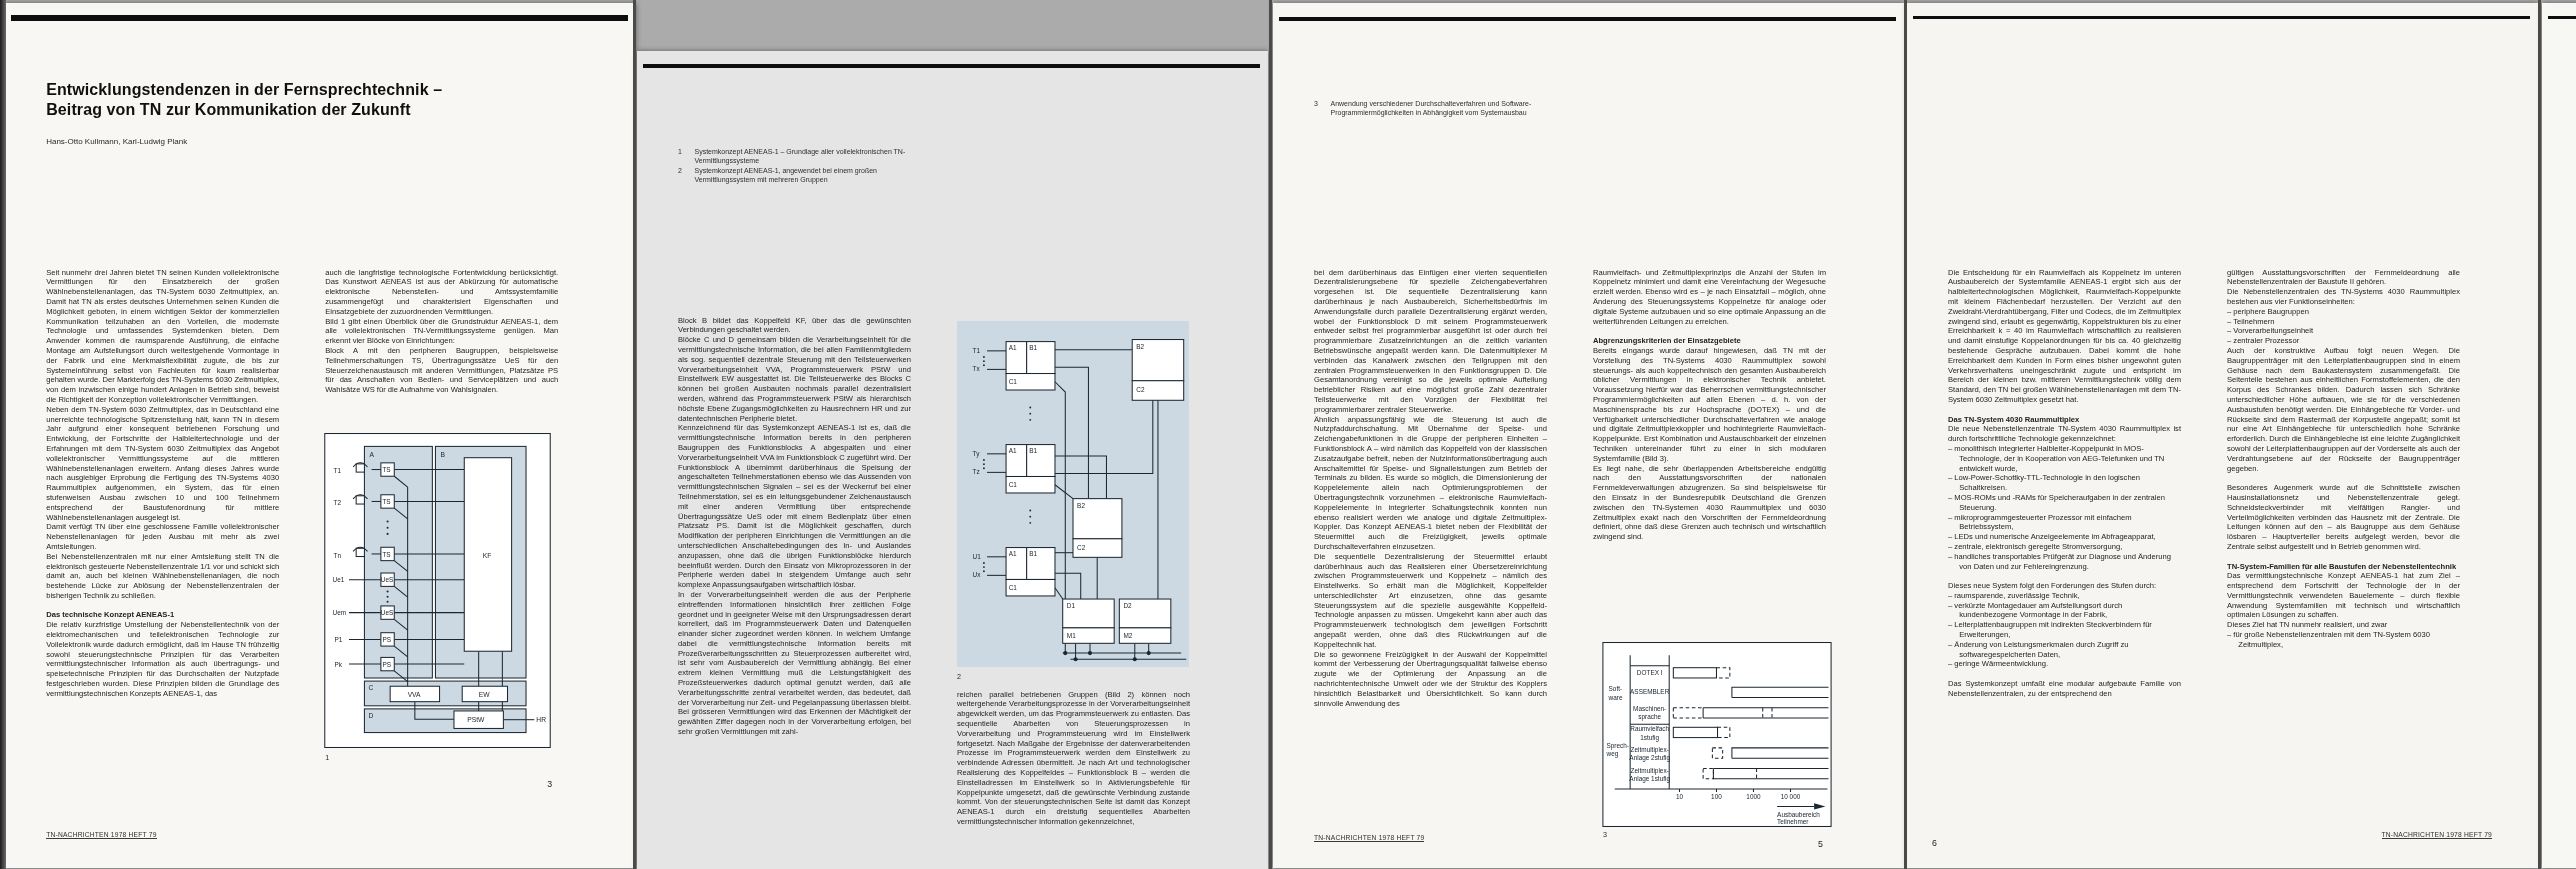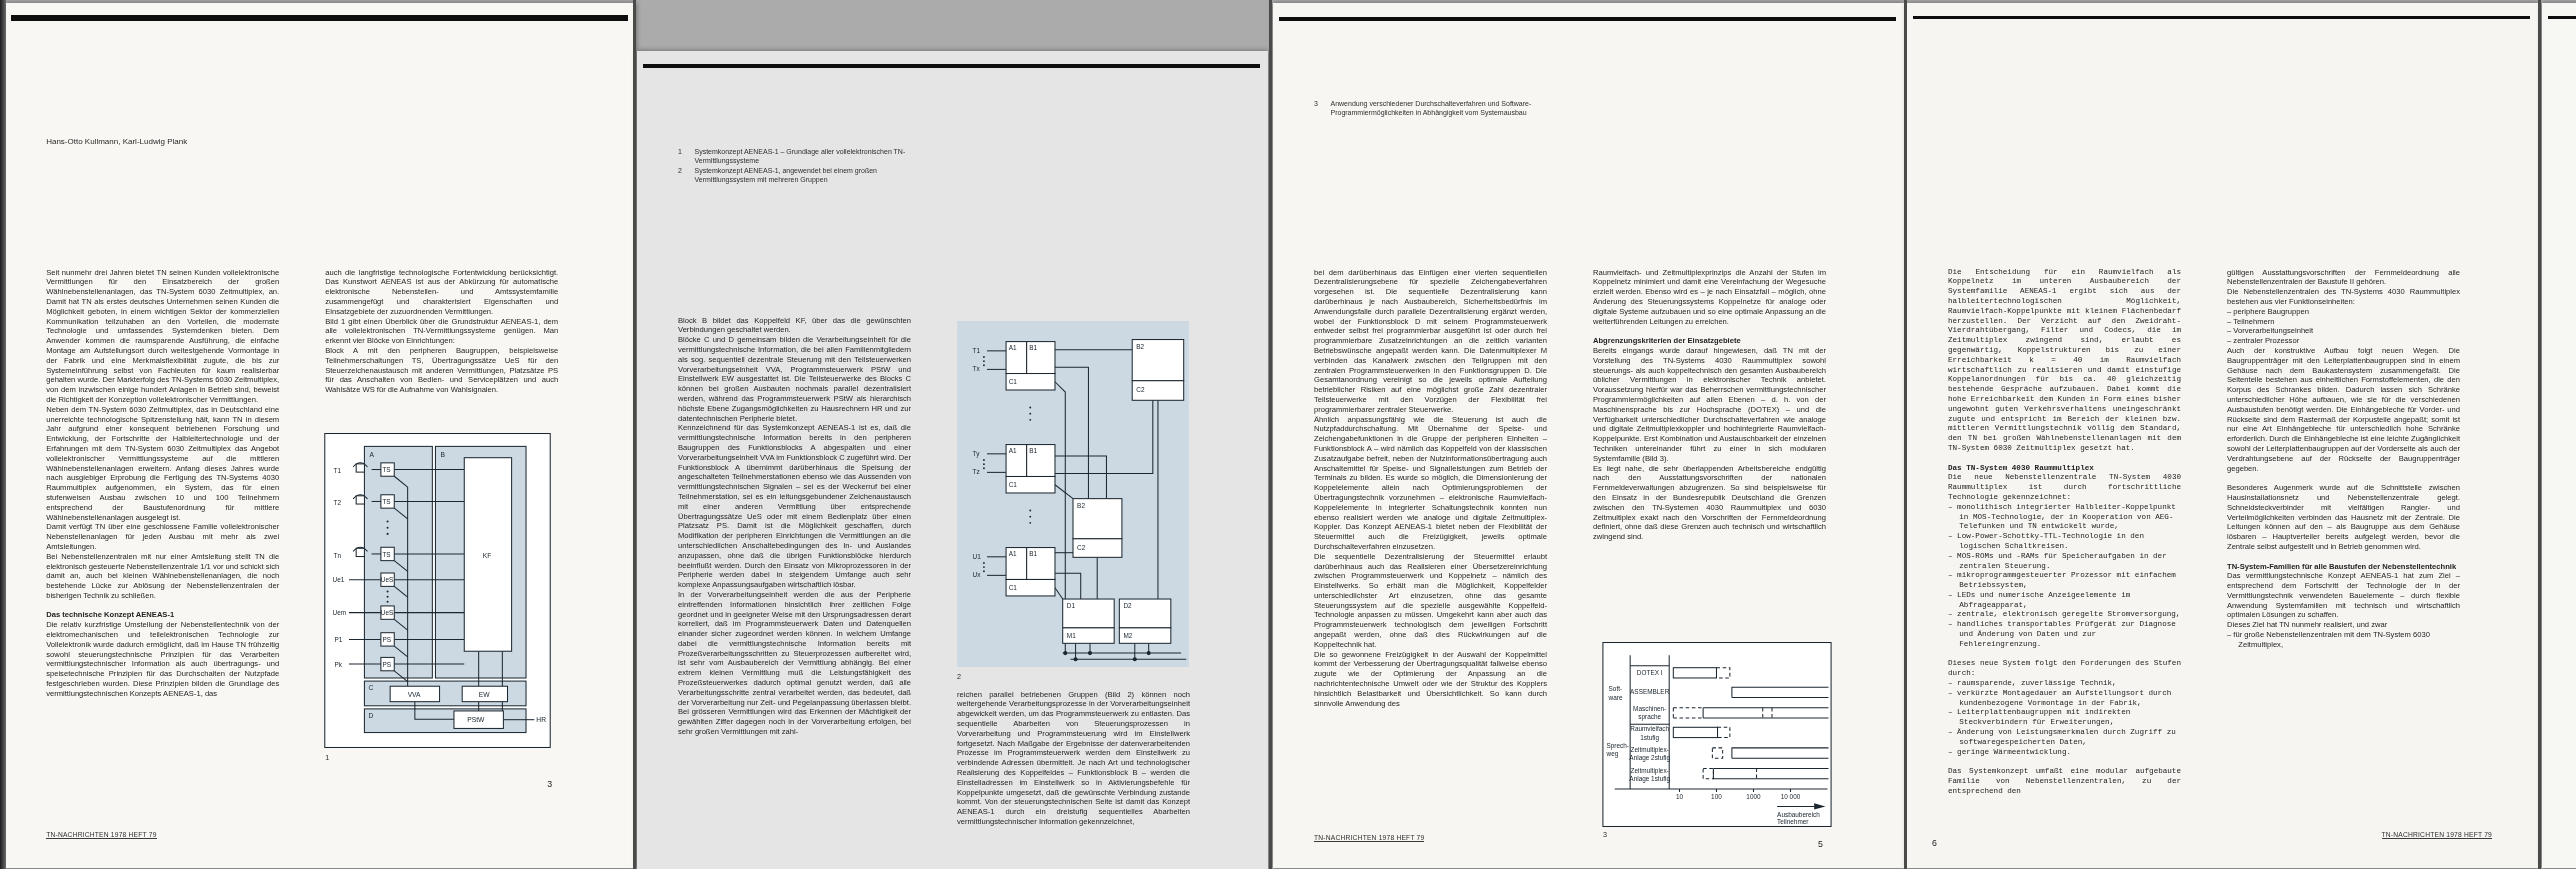--- a/index.html
+++ b/index.html
@@ -39,20 +39,22 @@
   .lnd{stroke:#1b2730;stroke-width:2;fill:none;stroke-dasharray:7,5;}
   .dot{fill:#1b2730;}
 </style>
 </head>
 <body>
 
 <div id="stage">
 
   <div class="page" style="left:5.2px;">
     <div class="toprule" style="top:12.4px;height:6.2px;"></div>
+    <div class="title">Entwicklungstendenzen in der Fernsprechtechnik –
+Beitrag von TN zur Kommunikation der Zukunft</div>
     <div class="authors">Hans-Otto Kullmann, Karl-Ludwig Plank</div>
 
     <div class="col" style="left:41px;top:265px;">
       <p>Seit nunmehr drei Jahren bietet TN seinen Kunden vollelektronische Vermittlungen für den Einsatzbereich der großen Wählnebenstellenanlagen, das TN-System 6030 Zeitmultiplex, an. Damit hat TN als erstes deutsches Unternehmen seinen Kunden die Möglichkeit geboten, in einem wichtigen Sektor der kommerziellen Kommunikation teilzuhaben an den Vorteilen, die modernste Technologie und umfassendes Systemdenken bieten. Dem Anwender kommen die raumsparende Ausführung, die einfache Montage am Aufstellungsort durch weitestgehende Vormontage in der Fabrik und eine Merkmalsflexibilität zugute, die bis zur Systemeinführung selbst von Fachleuten für kaum realisierbar gehalten wurde. Der Markterfolg des TN-Systems 6030 Zeitmultiplex, von dem inzwischen einige hundert Anlagen in Betrieb sind, beweist die Richtigkeit der Konzeption vollelektronischer Vermittlungen.</p>
       <p>Neben dem TN-System 6030 Zeitmultiplex, das in Deutschland eine unerreichte technologische Spitzenstellung hält, kann TN in diesem Jahr aufgrund einer konsequent betriebenen Forschung und Entwicklung, der Fortschritte der Halbleitertechnologie und der Erfahrungen mit dem TN-System 6030 Zeitmultiplex das Angebot vollelektronischer Vermittlungssysteme auf die mittleren Wählnebenstellenanlagen erweitern. Anfang dieses Jahres wurde nach ausgiebiger Erprobung die Fertigung des TN-Systems 4030 Raummultiplex aufgenommen, ein System, das für einen stufenweisen Ausbau zwischen 10 und 100 Teilnehmern entsprechend der Baustufenordnung für mittlere Wählnebenstellenanlagen ausgelegt ist.</p>
       <p>Damit verfügt TN über eine geschlossene Familie vollelektronischer Nebenstellenanlagen für jeden Ausbau mit mehr als zwei Amtsleitungen.</p>
       <p>Bei Nebenstellenzentralen mit nur einer Amtsleitung stellt TN die elektronisch gesteuerte Nebenstellenzentrale 1/1 vor und schickt sich damit an, auch bei kleinen Wählnebenstellenanlagen, die noch bestehende Lücke zur Ablösung der Nebenstellenzentralen der bisherigen Technik zu schließen.</p>
       <p class="h mt">Das technische Konzept AENEAS-1</p>
       <p>Die relativ kurzfristige Umstellung der Nebenstellentechnik von der elektromechanischen und teilelektronischen Technologie zur Vollelektronik wurde dadurch ermöglicht, daß im Hause TN frühzeitig sowohl steuerungstechnische Prinzipien für das Verarbeiten vermittlungstechnischer Information als auch übertragungs- und speisetechnische Prinzipien für das Durchschalten der Nutzpfade festgeschrieben wurden. Diese Prinzipien bilden die Grundlage des vermittlungstechnischen Konzepts AENEAS-1, das</p>
     </div>
@@ -377,21 +379,21 @@
     </div>
     <div class="fignum" style="left:330px;top:827px;">3</div>
 
     <div class="footer" style="left:41px;top:831px;">TN-NACHRICHTEN 1978 HEFT 79</div>
     <div class="pagenum" style="left:545px;top:836px;">5</div>
   </div>
 
   <div class="page" style="left:1907px;background:#f6f5f2;">
     <div class="toprule" style="top:13.4px;height:3.1px;"></div>
 
-    <div class="col" style="left:41px;top:265px;font-family:Liberation Mono, monospace;">
+    <div class="col" style="left:41px;top:265px;">
       <p>Die Entscheidung für ein Raumvielfach als Koppelnetz im unteren Ausbaubereich der Systemfamilie AENEAS-1 ergibt sich aus der halbleitertechnologischen Möglichkeit, Raumvielfach-Koppelpunkte mit kleinem Flächenbedarf herzustellen. Der Verzicht auf den Zweidraht-Vierdrahtübergang, Filter und Codecs, die im Zeitmultiplex zwingend sind, erlaubt es gegenwärtig, Koppelstrukturen bis zu einer Erreichbarkeit k = 40 im Raumvielfach wirtschaftlich zu realisieren und damit einstufige Koppelanordnungen für bis ca. 40 gleichzeitig bestehende Gespräche aufzubauen. Dabei kommt die hohe Erreichbarkeit dem Kunden in Form eines bisher ungewohnt guten Verkehrsverhaltens uneingeschränkt zugute und entspricht im Bereich der kleinen bzw. mittleren Vermittlungstechnik völlig dem Standard, den TN bei großen Wählnebenstellenanlagen mit dem TN-System 6030 Zeitmultiplex gesetzt hat.</p>
       <p class="h mt">Das TN-System 4030 Raummultiplex</p>
       <p>Die neue Nebenstellenzentrale TN-System 4030 Raummultiplex ist durch fortschrittliche Technologie gekennzeichnet:</p>
       <p class="li">– monolithisch integrierter Halbleiter-Koppelpunkt in MOS-Technologie, der in Kooperation von AEG-Telefunken und TN entwickelt wurde,</p>
       <p class="li">– Low-Power-Schottky-TTL-Technologie in den logischen Schaltkreisen.</p>
       <p class="li">– MOS-ROMs und -RAMs für Speicheraufgaben in der zentralen Steuerung.</p>
       <p class="li">– mikroprogrammgesteuerter Prozessor mit einfachem Betriebssystem,</p>
       <p class="li">– LEDs und numerische Anzeigeelemente im Abfrageapparat,</p>
       <p class="li">– zentrale, elektronisch geregelte Stromversorgung,</p>
       <p class="li">– handliches transportables Prüfgerät zur Diagnose und Änderung von Daten und zur Fehlereingrenzung.</p>

